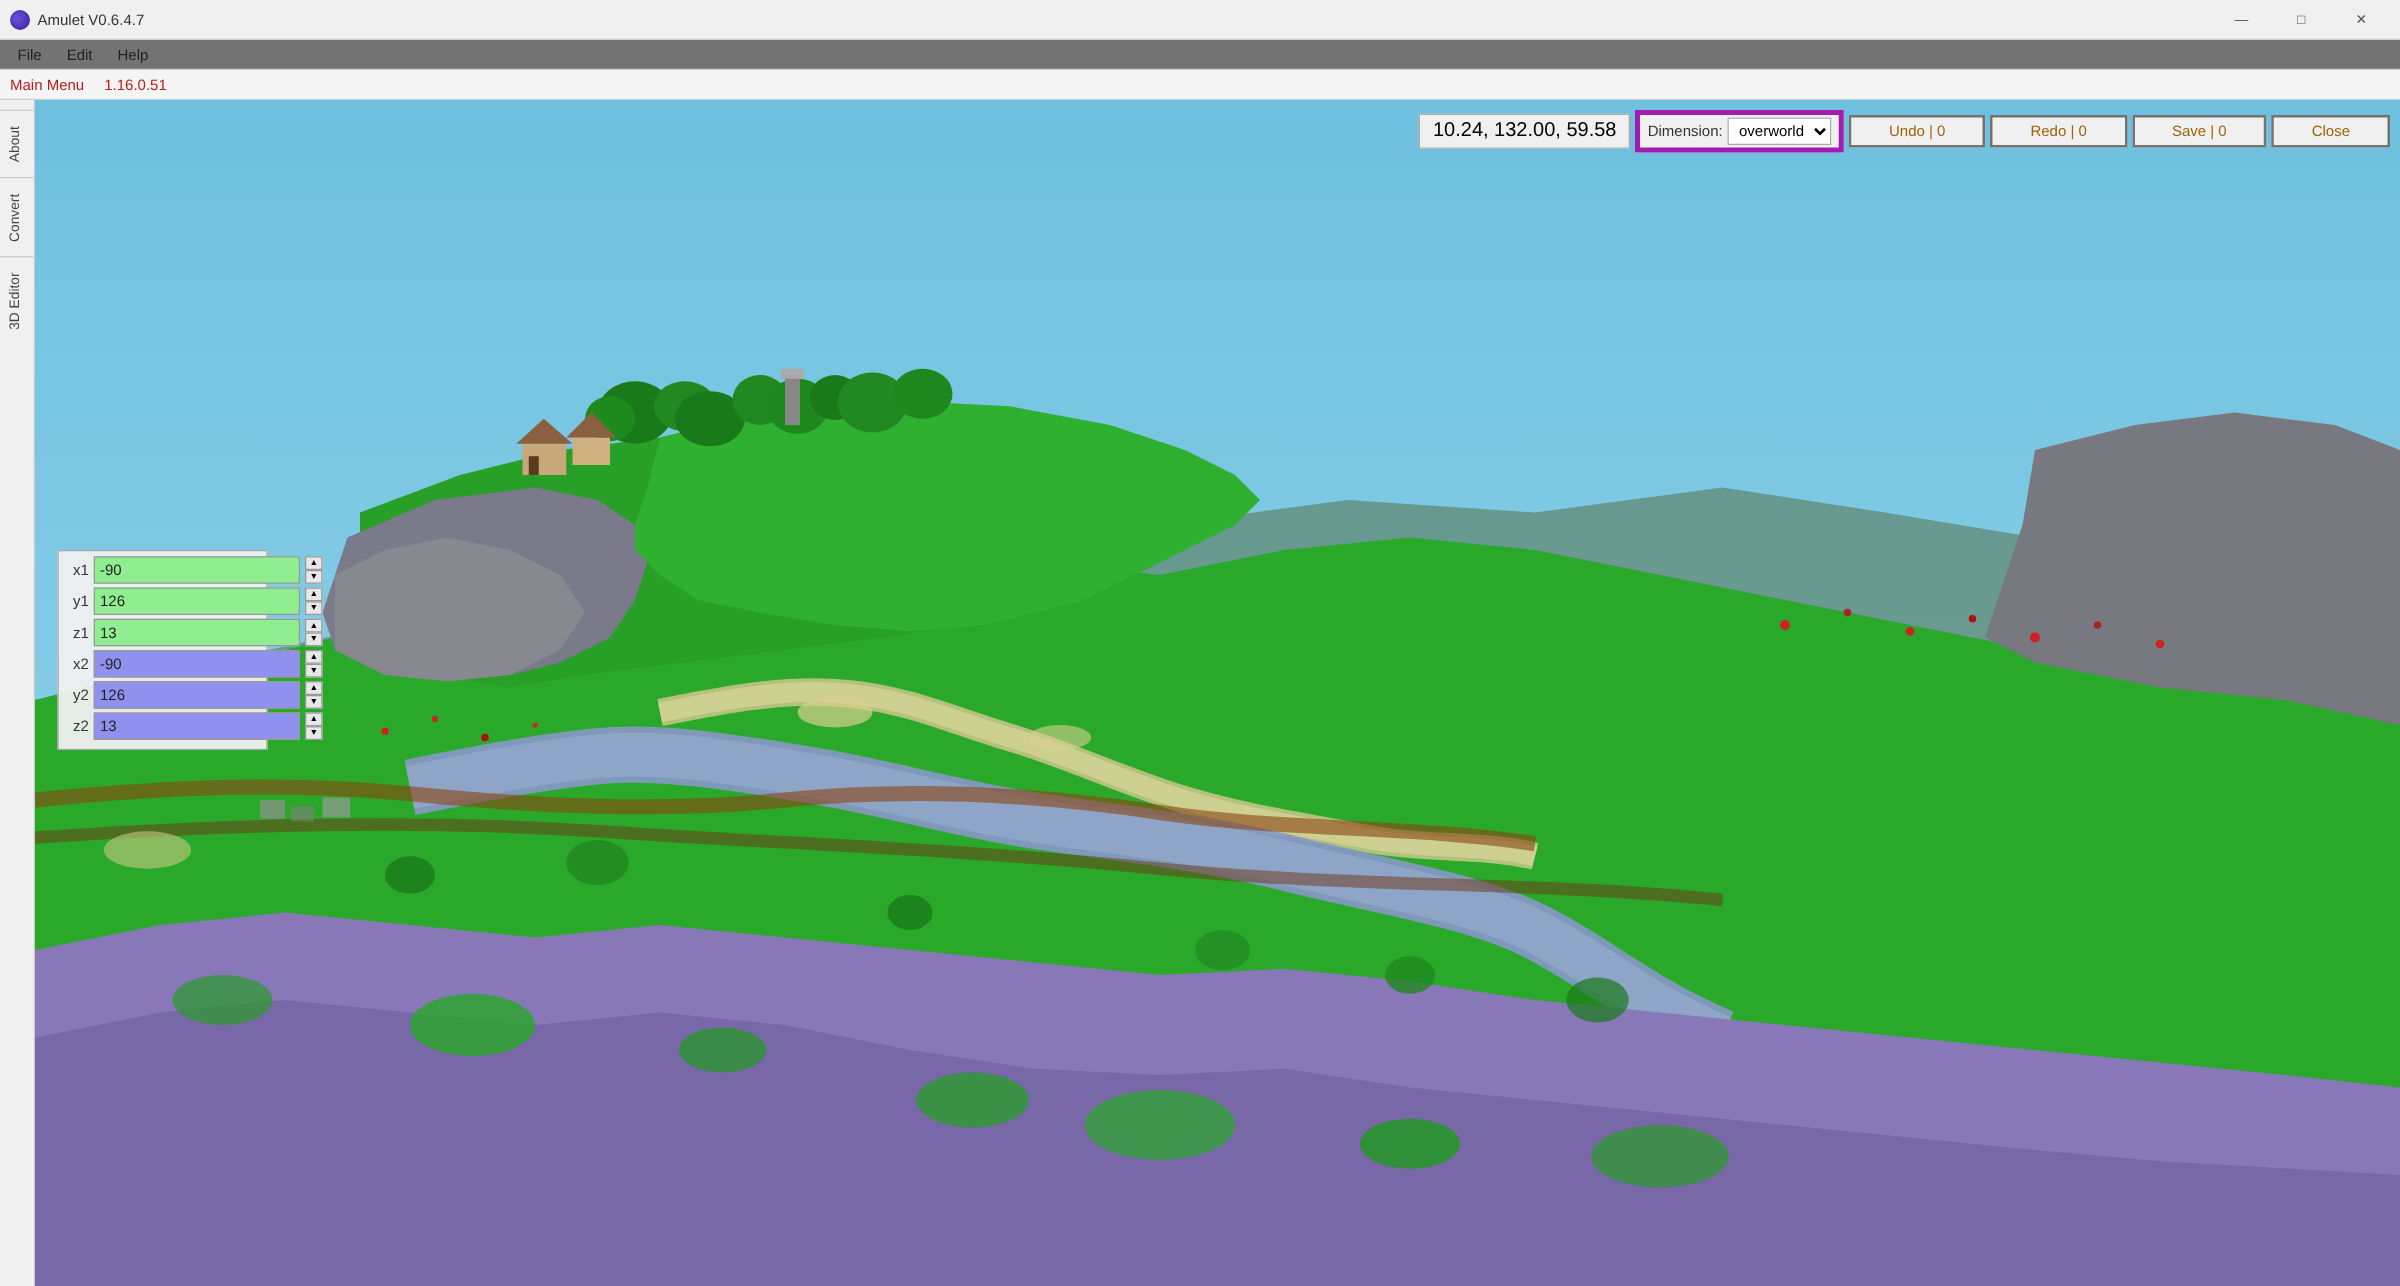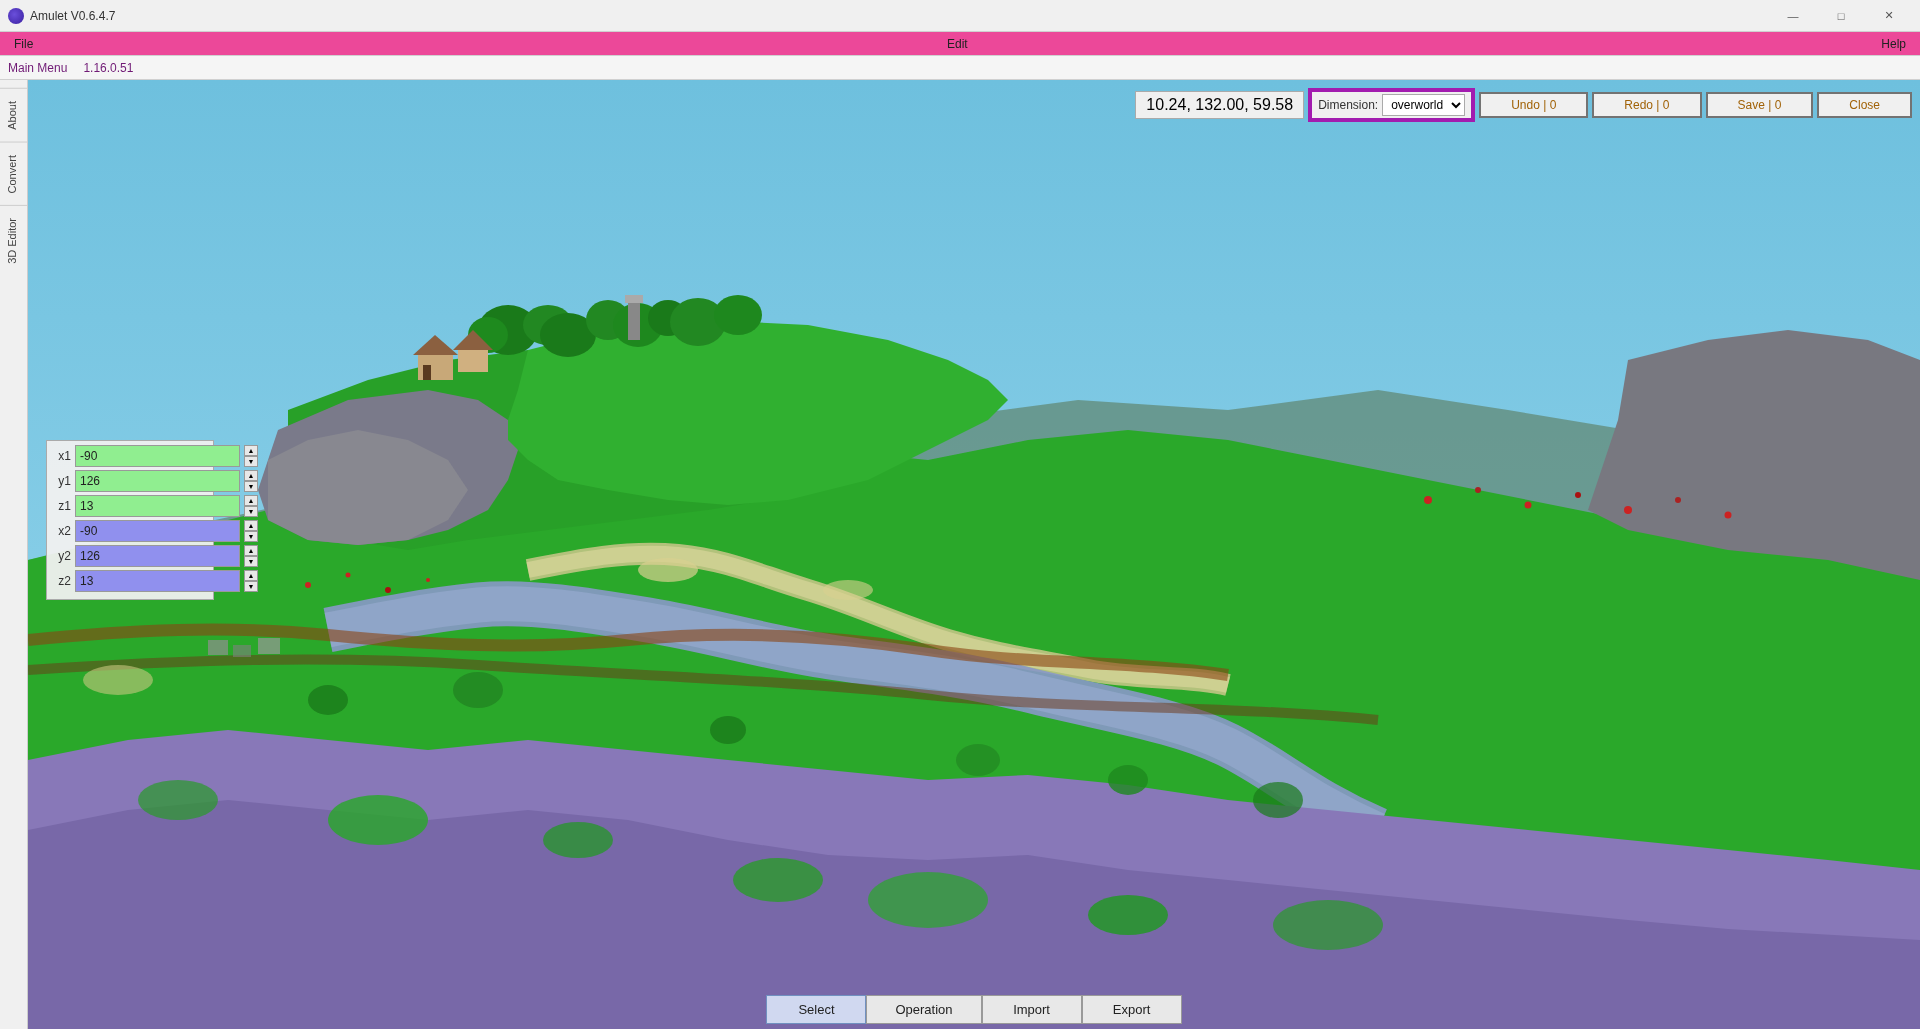--- a/index.html
+++ b/index.html
@@ -55,44 +55,43 @@
       display: flex;
       align-items: center;
       justify-content: center;
       font-size: 11px;
       color: #555;
     }
 
     
     .menu-bar {
       height: 24px;
-      background: #ec4899;
+      background: #737373;
       display: flex;
       align-items: center;
       padding: 0 4px;
       border-bottom: 1px solid #d0d0d0;
-      justify-content: space-between;
     }
     .menu-item {
       padding: 2px 10px;
       cursor: pointer;
       font-size: 12px;
       color: #222;
     }
 
     
     .sub-header {
       height: 24px;
       background: #f5f5f5;
       display: flex;
       align-items: center;
       padding: 0 8px;
       border-bottom: 1px solid #d0d0d0;
       font-size: 12px;
-      color: #701a75;
+      color: #b91c1c;
       gap: 16px;
     }
 
     
     .main-layout {
       display: flex;
       height: calc(1029px - 32px - 24px - 24px);
       position: relative;
     }
 
@@ -486,21 +485,15 @@
       <div class="coord-row">
         <span class="coord-label">z2</span>
         <input class="coord-input-blue" type="text" value="13" style="">
         <div class="coord-spinner">
           <button class="spin-btn">▲</button>
           <button class="spin-btn">▼</button>
         </div>
       </div>
     </div>
 
-    <div class="bottom-toolbar">
-      <button class="bottom-btn active">Select</button>
-      <button class="bottom-btn">Operation</button>
-      <button class="bottom-btn">Import</button>
-      <button class="bottom-btn">Export</button>
-    </div>
 
   </div>
 </div>
 
 </body></html>

